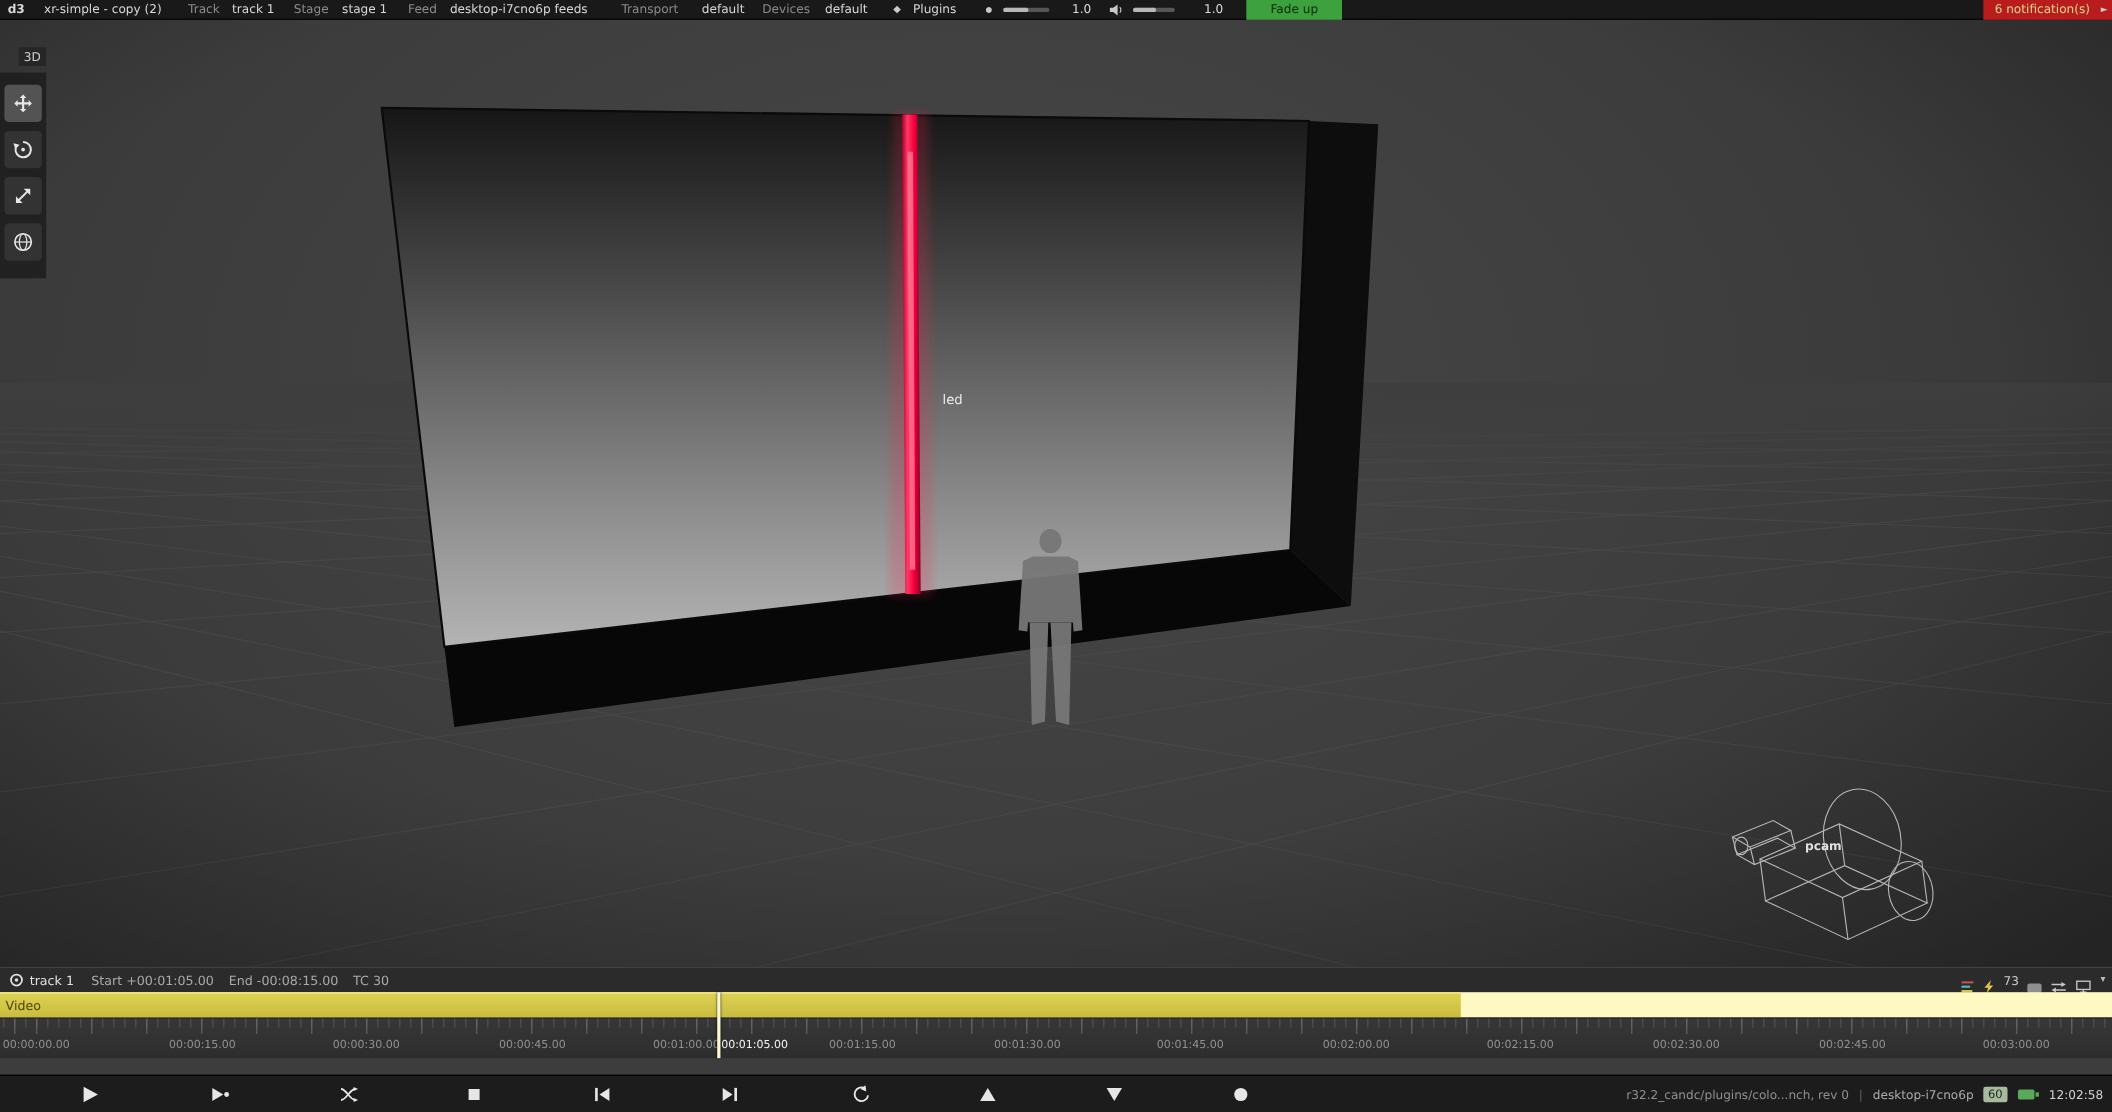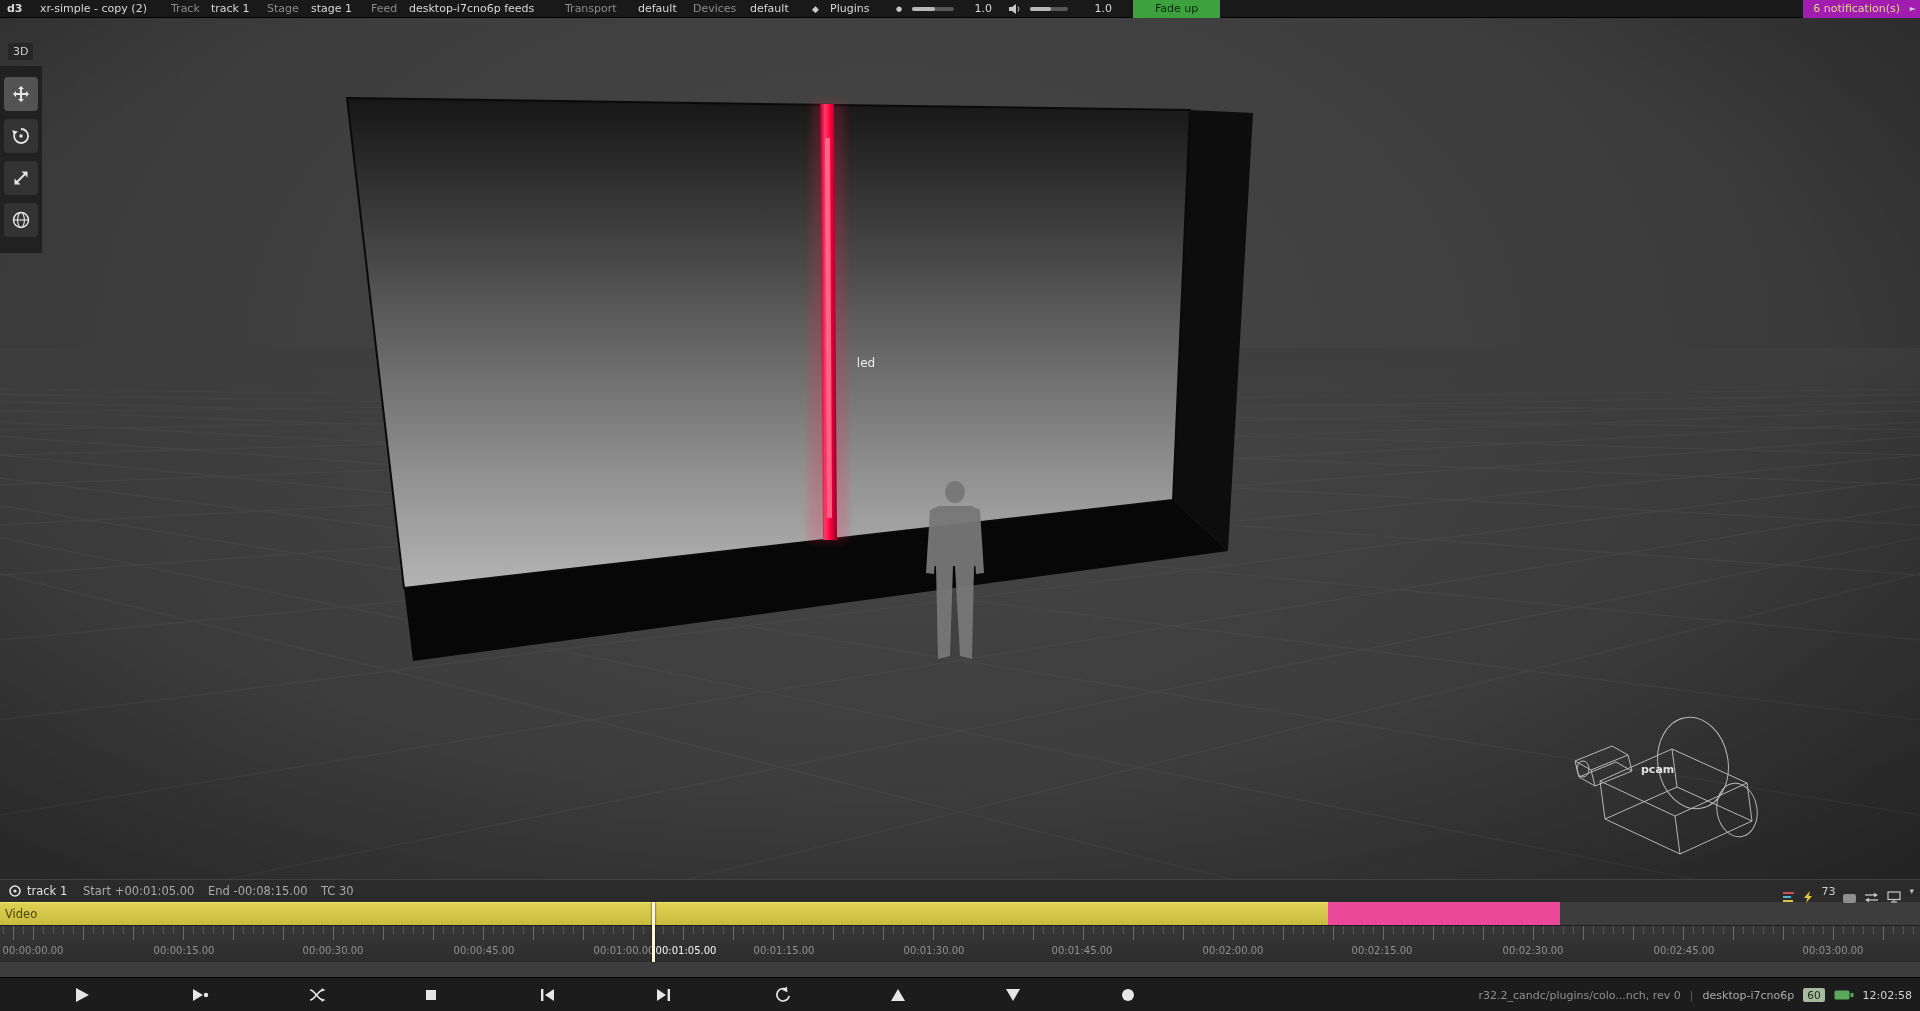--- a/index.html
+++ b/index.html
@@ -12,51 +12,51 @@
     border-bottom:1px solid #000; z-index:20; font-size:11px; }
   .menubar span { position:absolute; top:0; line-height:18px; white-space:nowrap; }
   .mlabel { color:#8b8b8b; }
   .mval   { color:#d8d8d8; }
   .mglyph { color:#c9c9c9; }
   .slider { position:absolute; top:7px; height:4px; background:#565656; border-radius:2px; }
   .slider .fill { height:100%; width:55%; background:#b8b8b8; border-radius:2px; }
   .fadeup { position:absolute; left:1133px; top:0; height:18px; padding:0 22px; border:none;
     background:#3da23d; color:#0b2a0b; font-size:11px; line-height:18px; cursor:pointer;
     font-family:inherit; }
-  .notif { position:absolute; right:0; top:0; height:18px; background:#a21caf; color:#ddd68e;
+  .notif { position:absolute; right:0; top:0; height:18px; background:#b91c1c; color:#ddd68e;
     font-size:11px; line-height:18px; padding:0 20px 0 10px; }
   .notif .caret { position:absolute; right:4px; top:0; font-size:8px; color:#cfcfcf; }
 
   
   .viewport { position:absolute; left:0; top:18px; width:1920px; height:861px; overflow:hidden;
     background:radial-gradient(ellipse 1500px 950px at 46% 38%, #484848 0%, #3a3a3a 62%, #2e2e2e 100%); }
   .viewport svg { position:absolute; left:0; top:0; }
   .led-label { position:absolute; left:845px; top:338px; width:42px; text-align:center;
     color:#ececec; font-size:12px; }
 
   
-  .panel3d { position:absolute; left:0; top:40px; width:42px; z-index:15; }
+  .panel3d { position:absolute; left:0; top:40px; width:42px; z-index:15;text-align:right; }
   .mode-label { margin-left:8px; color:#cfcfcf; font-size:11px; background:#262626;
     display:inline-block; padding:2px 5px; }
   .tools { margin-top:6px; background:rgba(28,28,28,.82); width:42px; padding:5px 0 8px; }
   .tool-btn { width:34px; height:34px; margin:6px auto 8px; background:#333;
     border-radius:4px; display:flex; align-items:center; justify-content:center; cursor:pointer; }
   .tool-btn.selected { background:#535353; }
 
   
   .trackbar { position:absolute; left:0; top:879px; width:1920px; height:23px; background:#2b2b2b;
     border-top:1px solid #414141; font-size:11.5px; }
   .trackbar span { position:absolute; top:0; line-height:23px; white-space:nowrap; }
   .tname { color:#e0e0e0; }
   .tmeta { color:#a9a9a9; }
   .tb-right { position:absolute; right:6px; top:0; height:23px; display:flex; align-items:flex-end; gap:8px; }
   .counter { color:#cccccc; font-size:11px; }
   .chip { width:13px; height:9px; background:#8f8f8f; border-radius:2px; }
 
-  .videotrack { position:absolute; left:0; top:902px; width:1560px; height:23px; background:#ec4899; }
+  .videotrack { position:absolute; left:0; top:902px; width:1920px; height:23px; background:#fef9c3; }
   .videoclip { position:absolute; left:0; top:0; width:1328px; height:23px;
     background:linear-gradient(#ded255,#c8bb3e); border-top:1px solid #f0e76e;
     color:#4a4408; font-size:11.5px; line-height:22px; padding-left:5px; }
 
   .playhead { position:absolute; left:652px; top:902px; width:3px; height:60px;
     background:#fbf6d6; z-index:12; box-shadow:0 0 2px #000; }
 
   .ruler { position:absolute; left:0; top:925px; width:1920px; height:37px;
     background:linear-gradient(#373737,#2d2d2d); border-top:1px solid #1d1d1d; }
   .ticks-minor { position:absolute; left:0; top:0; width:1920px; height:8px;

